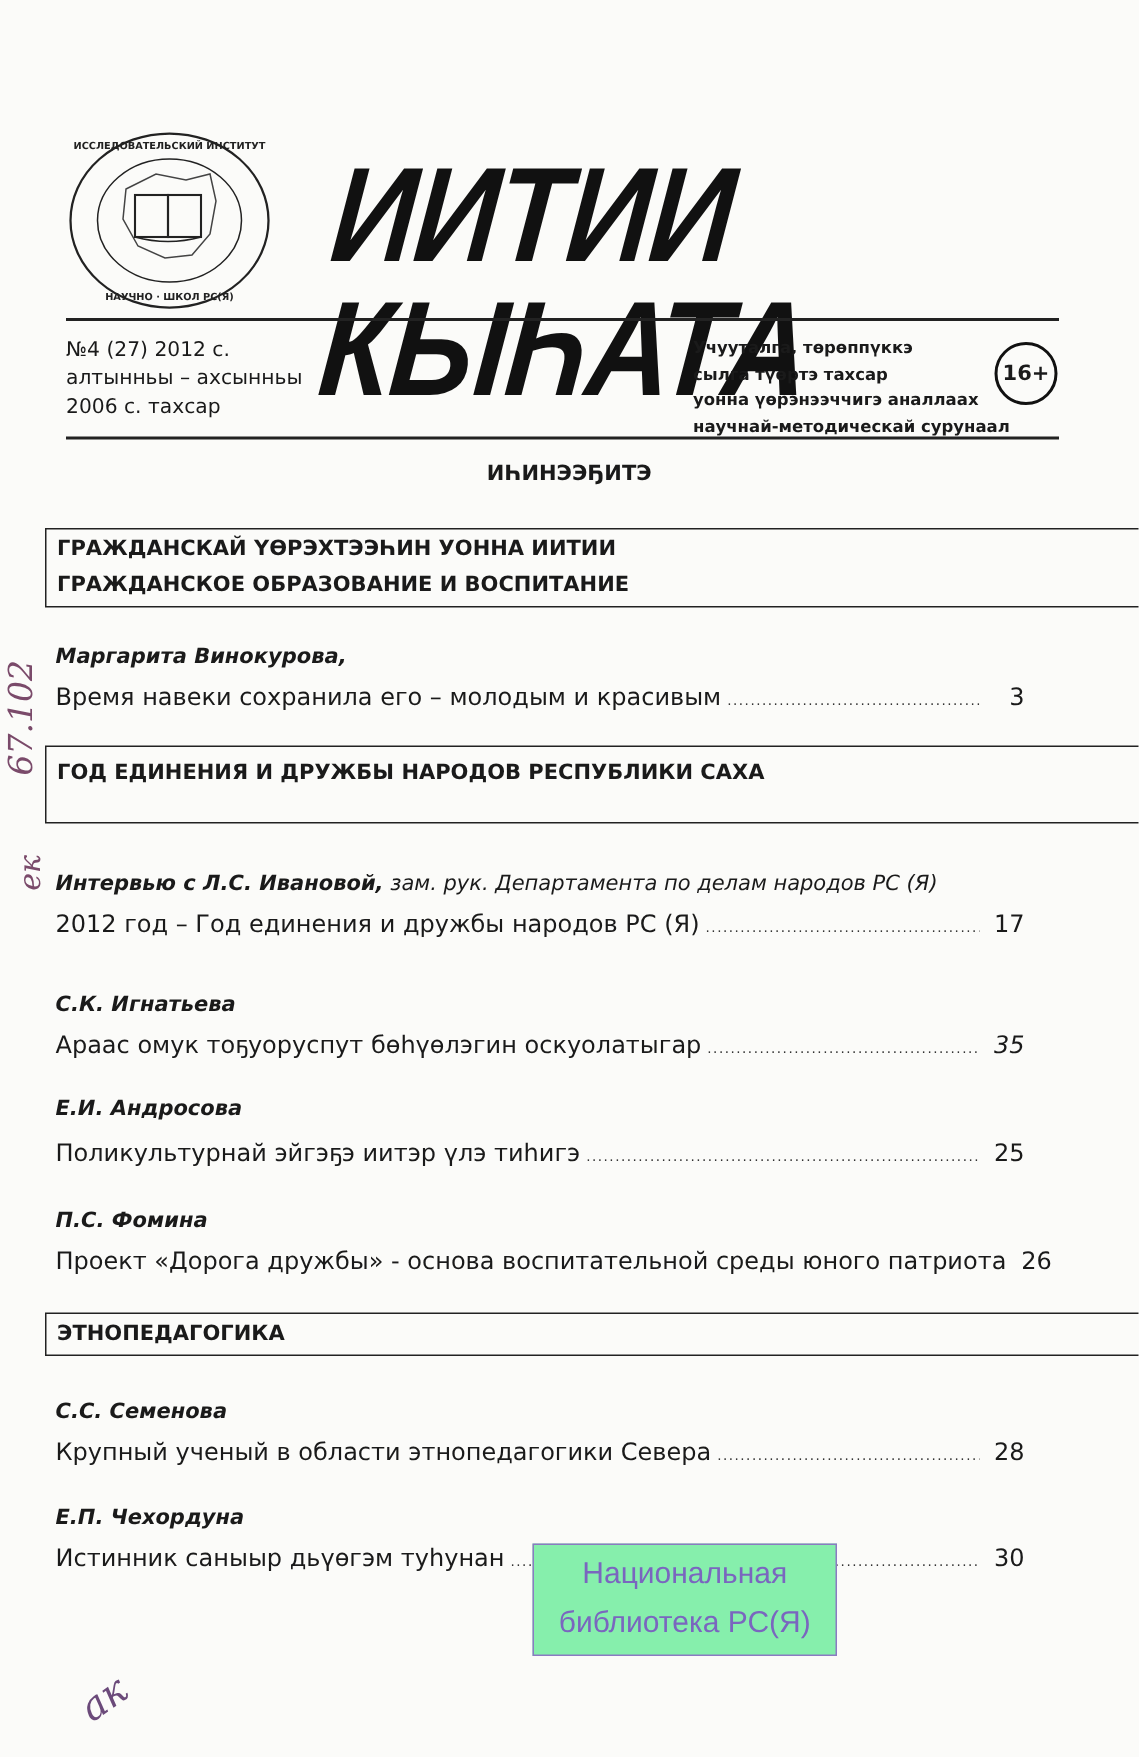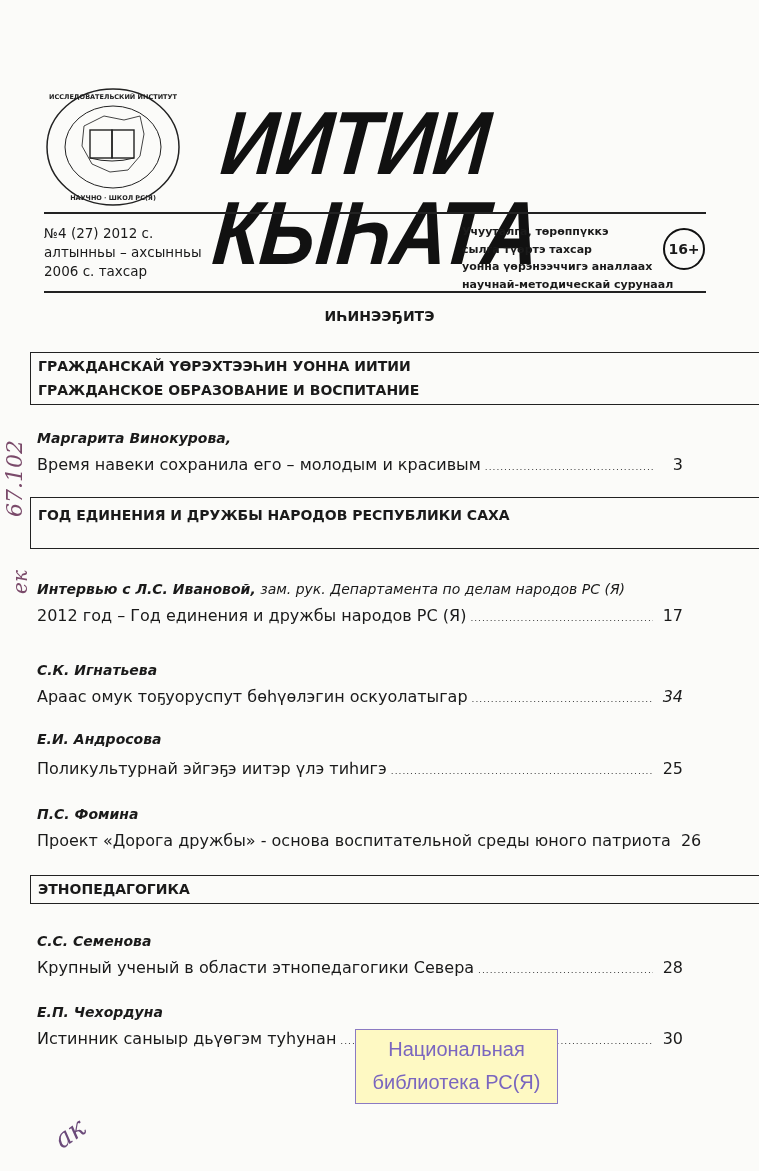--- a/index.html
+++ b/index.html
@@ -22,21 +22,21 @@
   .toc-title { left: 0; width: 759px; top: 308px; text-align: center; font-weight: bold; font-size: 14px; }
   .section-box { border: 1.6px solid #222; left: 30px; width: 736px; padding: 6px 7px; font-weight: bold; font-size: 14px; line-height: 24px; box-sizing: border-box; }
   .author { left: 37px; font-weight: bold; font-style: italic; font-size: 14px; }
   .author .rest { font-weight: normal; }
   .entry { left: 37px; width: 646px; font-size: 16px; display: flex; align-items: baseline; }
   .entry .t { white-space: nowrap; }
   .entry .dots { flex: 1; overflow: hidden; white-space: nowrap; margin: 0 6px 0 4px; font-size: 9px; letter-spacing: 1px; color: #333; }
   .entry .dots::before { content: "..................................................................................................................................................................................................................................................................................................."; }
   .entry .p { width: 24px; text-align: right; }
   .entry .p.it { font-style: italic; }
-  .stamp { left: 355px; top: 1029px; width: 203px; height: 75px; border: 1.5px solid #8b7ac2; background: #fef9c3;
+  .stamp { left: 355px; top: 1029px; width: 203px; height: 75px; border: 1.5px solid #8b7ac2; background: #86efac;
     color: #7a66bf; font-family: "Liberation Sans Narrow", "Liberation Sans", sans-serif; font-size: 20px; text-align: center; line-height: 33px; box-sizing: border-box; padding-top: 3px; }
   .hand { font-family: "DejaVu Serif", serif; font-style: italic; color: #7a4a6a; }
   .hand-v { left: 2px; top: 440px; writing-mode: vertical-rl; transform: rotate(180deg); font-size: 22px; }
   .hand-b { left: 54px; top: 1118px; font-size: 26px; transform: rotate(-35deg); color: #6b4a7a; }
 </style>
 </head>
 <body>
 
 <div class="abs logo">
   <svg width="138" height="122" viewBox="0 0 138 122">
@@ -94,21 +94,21 @@
 <div class="abs entry" style="top:606px;">
   <span class="t">2012 год – Год единения и дружбы народов РС (Я)</span>
   <span class="dots"></span>
   <span class="p">17</span>
 </div>
 
 <div class="abs author" style="top:662px;"><span>С.К. Игнатьева</span></div>
 <div class="abs entry" style="top:687px;">
   <span class="t">Араас омук тоҕуоруспут бөһүөлэгин оскуолатыгар</span>
   <span class="dots"></span>
-  <span class="p it">34</span>
+  <span class="p it">35</span>
 </div>
 
 <div class="abs author" style="top:731px;"><span>Е.И. Андросова</span></div>
 <div class="abs entry" style="top:759px;">
   <span class="t">Поликультурнай эйгэҕэ иитэр үлэ тиһигэ</span>
   <span class="dots"></span>
   <span class="p">25</span>
 </div>
 
 <div class="abs author" style="top:806px;"><span>П.С. Фомина</span></div>

